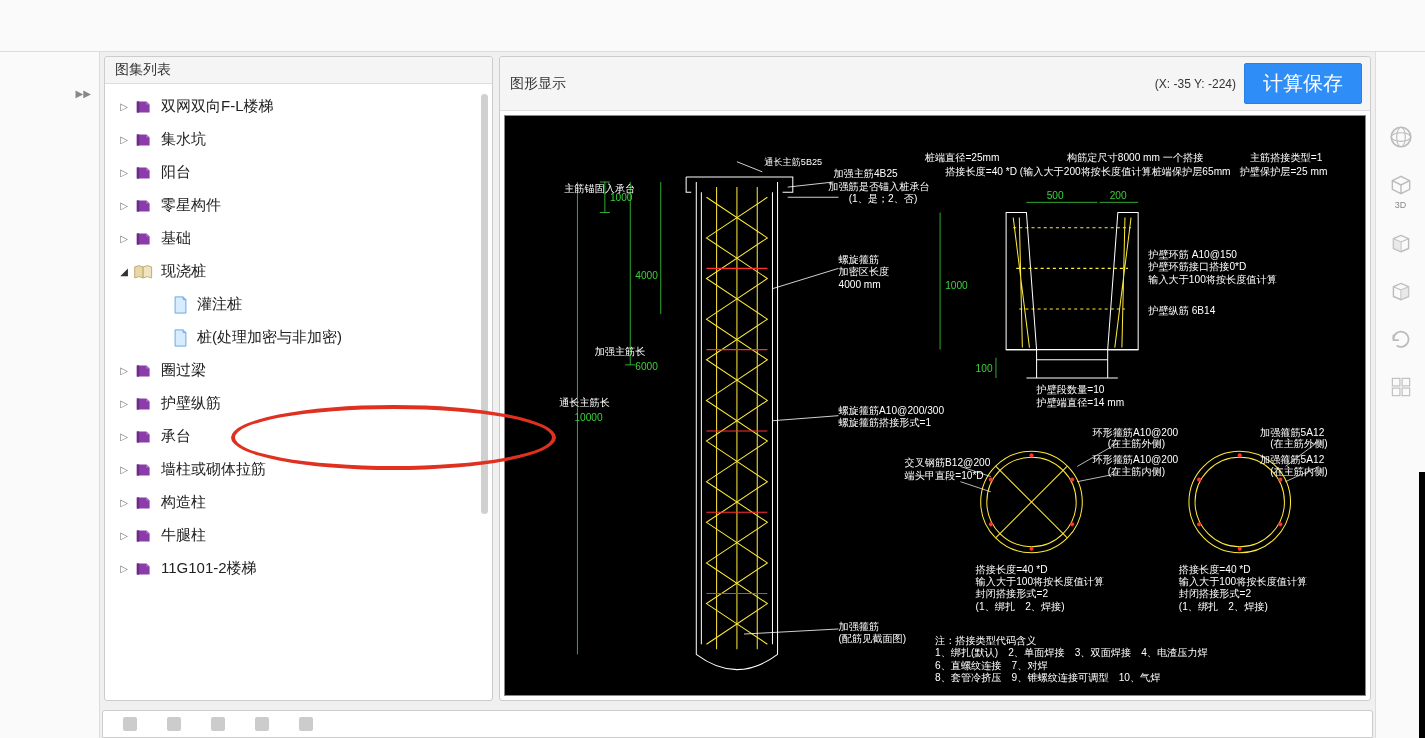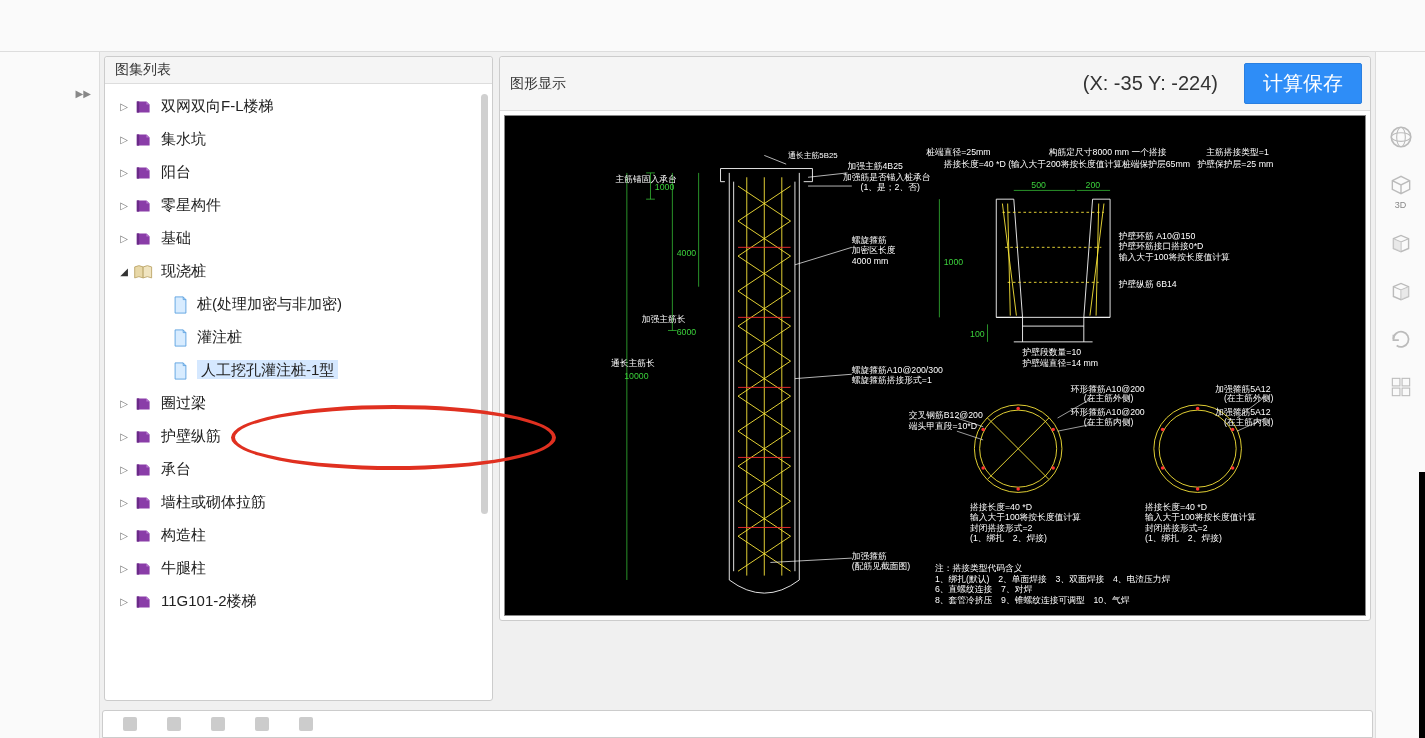--- a/index.html
+++ b/index.html
@@ -105,34 +105,34 @@
   .openbook-icon svg { width: 22px; height: 16px; }
   .page-icon svg { width: 15px; height: 18px; }
   .red-circle {
     position: absolute;
     border: 4px solid #e03020;
     border-radius: 50%;
     pointer-events: none;
   }
   .display-panel {
     flex: 1;
-    height: 565px;
+    height: 645px;
     margin-left: 2px;
     position: relative;
   }
   .display-hdr {
     display: flex;
     align-items: center;
     justify-content: space-between;
     padding-right: 8px;
   }
   .coord {
-    font-size: 20px;
+    font-size: 12px;
     color: #333;
-    margin-right: 26px;
+    margin-right: 8px;
   }
   .calc-btn {
     background: #2e8df7;
     color: #fff;
     border: 1px solid #2a7fe0;
     padding: 6px 18px;
     font-size: 20px;
     border-radius: 2px;
     cursor: pointer;
     margin: 2px 0;
@@ -282,39 +282,30 @@
             </span>
             <span><span class="label-inner">现浇桩</span></span>
           </div>
           <div class="tree-node child">
             <span class="icon page-icon">
               <svg viewBox="0 0 16 20">
                 <path d="M2 1 L11 1 L14 4 L14 19 L2 19 Z" fill="#d8ecff" stroke="#5aa0e0"></path>
                 <path d="M11 1 L11 4 L14 4" fill="none" stroke="#5aa0e0"></path>
               </svg>
             </span>
-            <span><span class="label-inner">桩(处理加密与非加密)</span></span>
+            <span><span class="label-inner">灌注桩</span></span>
           </div>
           <div class="tree-node child">
             <span class="icon page-icon">
               <svg viewBox="0 0 16 20">
                 <path d="M2 1 L11 1 L14 4 L14 19 L2 19 Z" fill="#d8ecff" stroke="#5aa0e0"></path>
                 <path d="M11 1 L11 4 L14 4" fill="none" stroke="#5aa0e0"></path>
               </svg>
             </span>
-            <span><span class="label-inner">灌注桩</span></span>
-          </div>
-          <div class="tree-node child selected">
-            <span class="icon page-icon">
-              <svg viewBox="0 0 16 20">
-                <path d="M2 1 L11 1 L14 4 L14 19 L2 19 Z" fill="#d8ecff" stroke="#5aa0e0"></path>
-                <path d="M11 1 L11 4 L14 4" fill="none" stroke="#5aa0e0"></path>
-              </svg>
-            </span>
-            <span><span class="label-inner">人工挖孔灌注桩-1型</span></span>
+            <span><span class="label-inner">桩(处理加密与非加密)</span></span>
           </div>
           <div class="tree-node">
             <span class="arrow">▷</span>
             <span class="icon book-icon">
               <svg viewBox="0 0 24 20">
                 <path d="M3 3 L15 3 L19 7 L19 17 L3 17 Z" fill="#8a3da8"></path>
                 <path d="M3 3 L3 17 L6 17 L6 3 Z" fill="#6a2a88"></path>
                 <path d="M15 3 L19 7 L15 7 Z" fill="#b878d0"></path>
               </svg>
             </span>

